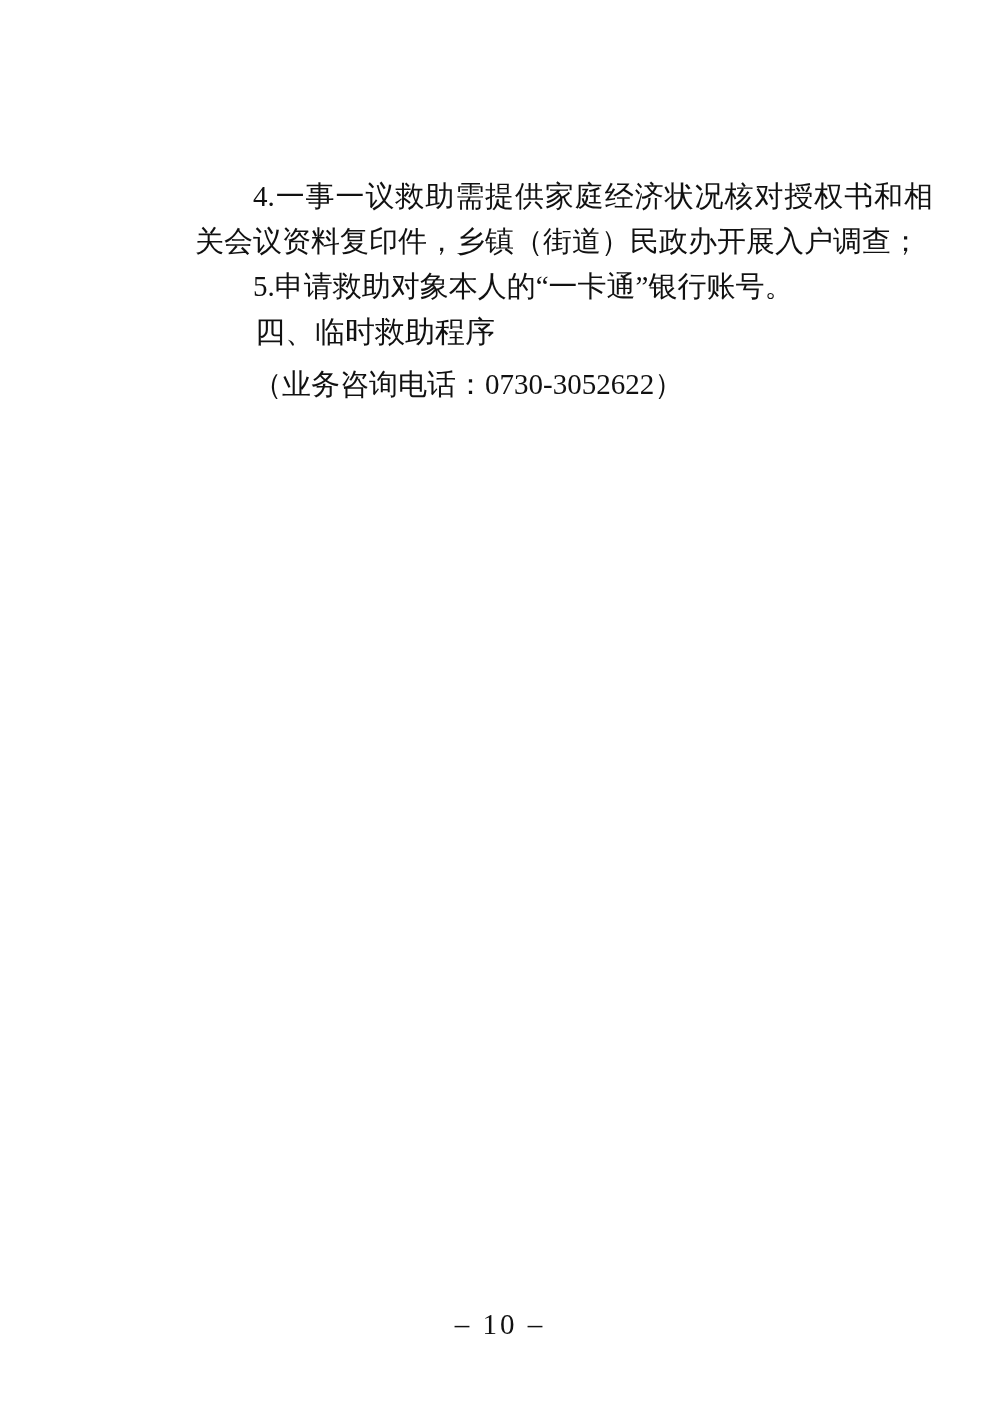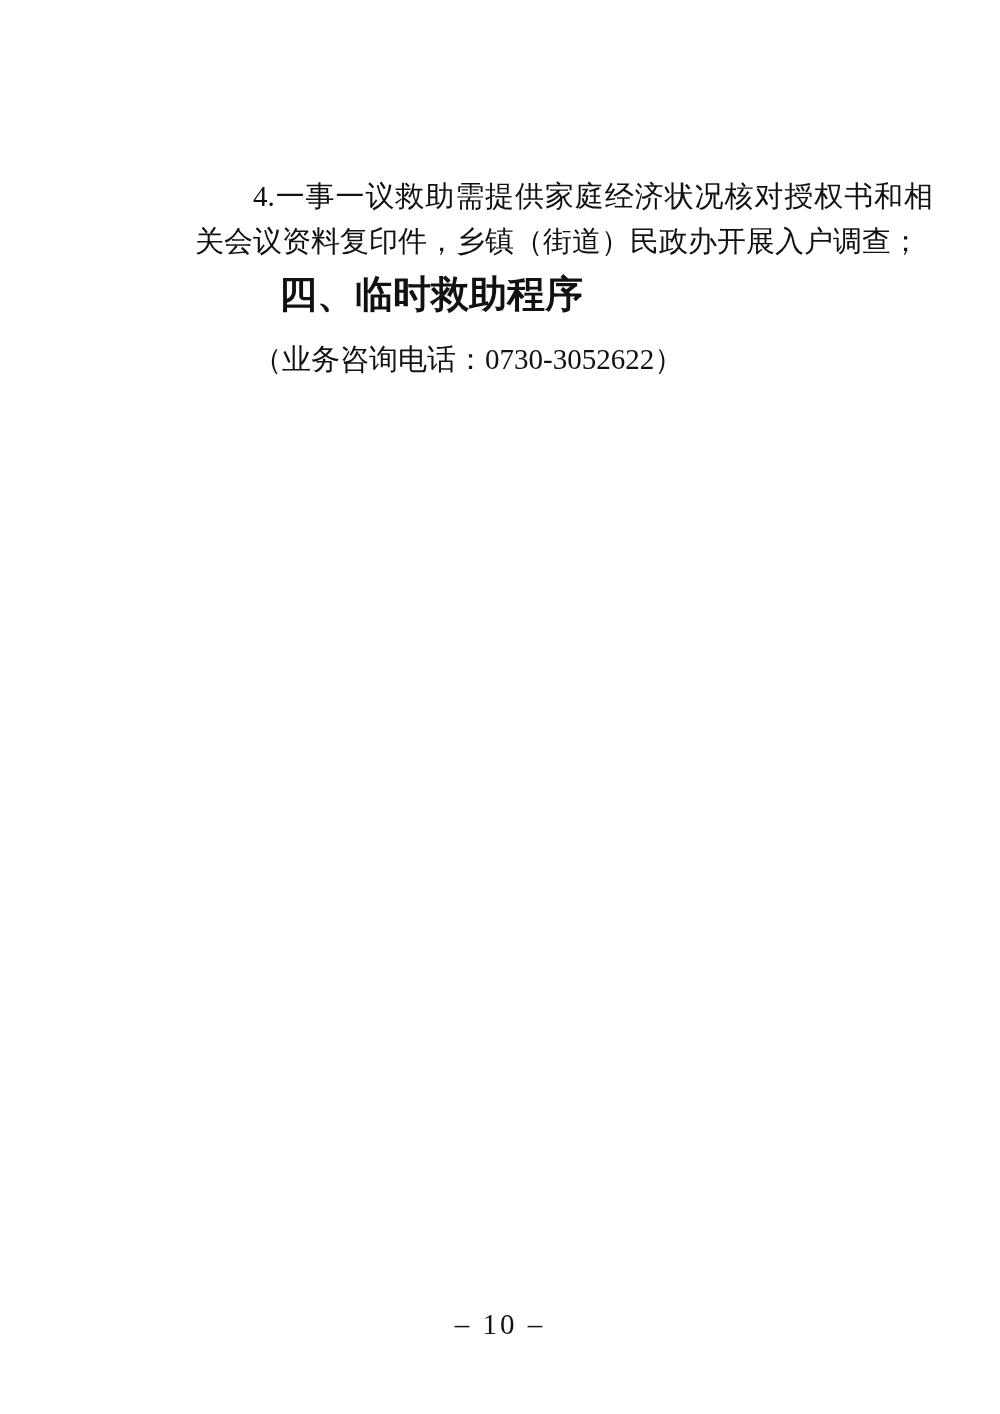--- a/index.html
+++ b/index.html
@@ -28,30 +28,30 @@
       text-align-last: left;
     }
     .body-p {
       margin: 0;
       text-indent: 2em;
     }
     .lead {
       font-weight: bold;
     }
     .section-heading {
-      margin: 8px;
+      margin: 0;
       text-indent: 2em;
       font-family: "Liberation Sans", "DejaVu Sans", sans-serif;
-      font-weight: bold;
-      font-size: 38px;
+      font-weight: normal;
+      font-size: 30px;
       line-height: 45px;
       text-align: left;
     }
     .contact {
-      margin: 20px 0 0 0;
+      margin: 8px 0 0 0;
       text-indent: 2em;
       text-align: right;
     }
     .footer {
       position: absolute;
       left: 0;
       right: 0;
       top: 1308px;
       text-align: center;
       font-size: 29px;
@@ -60,20 +60,21 @@
     }
   </style>
 </head>
 <body>
 
 <div class="page">
   <div class="text-block">
 
     <p class="body-p">4.一事一议救助需提供家庭经济状况核对授权书和相关会议资料复印件，乡镇（街道）民政办开展入户调查；</p>
 
+    <p class="body-p">5.申请救助对象本人的“一卡通”银行账号。</p>
 
     <h2 class="section-heading">四、临时救助程序</h2>
 
 
 
 
     <p class="contact">（业务咨询电话：0730-3052622）</p>
 
   </div>
 

